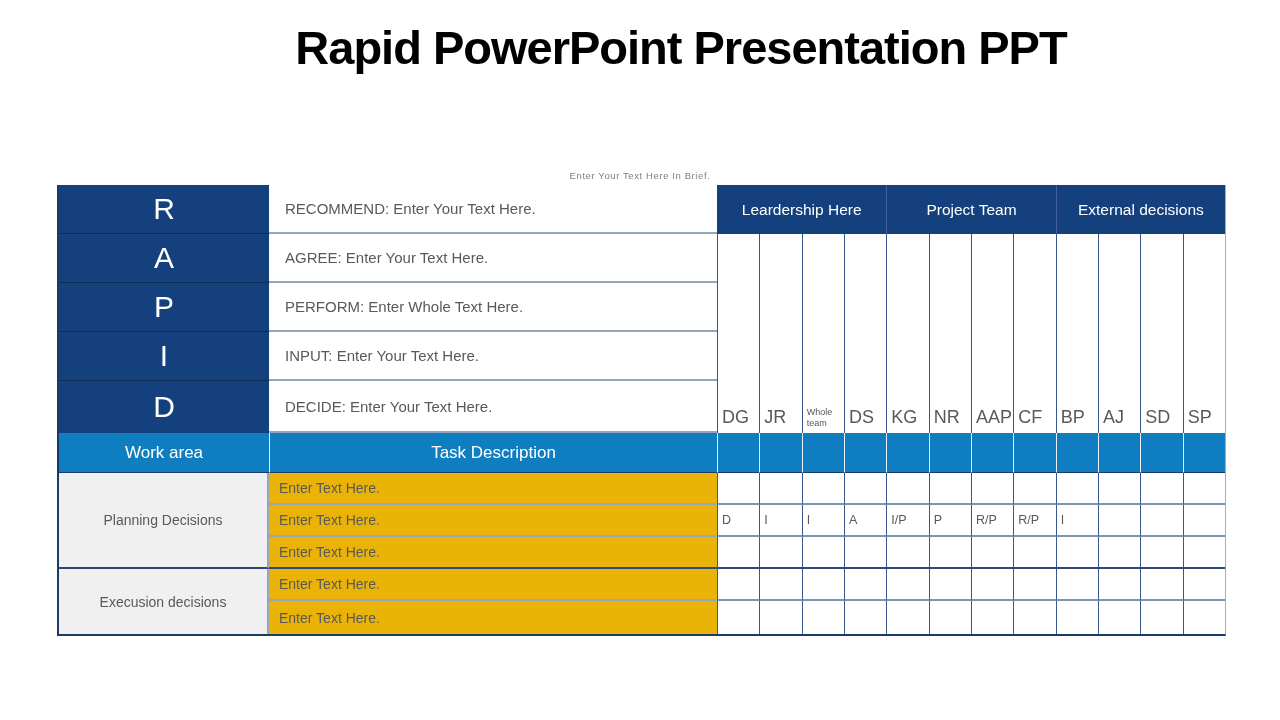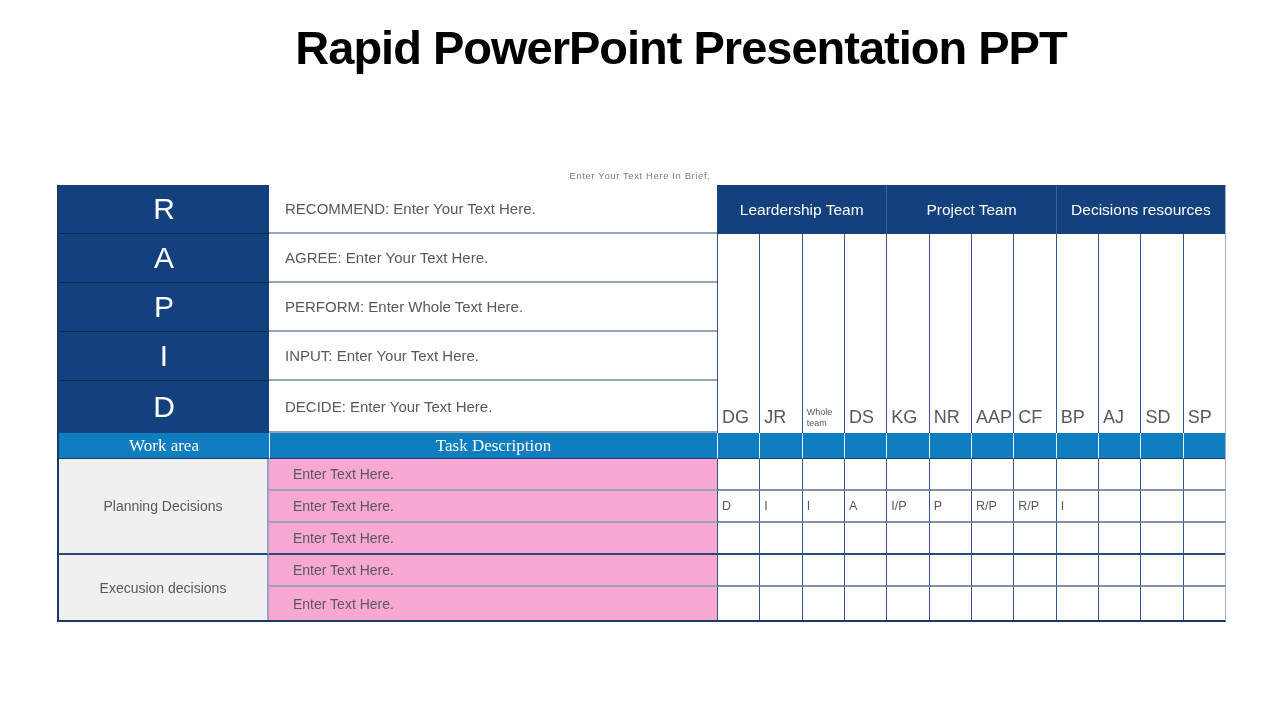--- a/index.html
+++ b/index.html
@@ -85,22 +85,22 @@
 
   .group-cell {
     background: var(--gray-cell); color: var(--text-gray);
     text-align: center; vertical-align: middle; font-size: 14px;
     border-right: 2px solid var(--grid-light);
   }
   .group-cell.group-end { border-bottom: 2px solid #2b4976; }
 
   .task-cell {
     color: var(--text-gray); font-size: 14px;
-    padding-left: 24px; vertical-align: middle;
-    background: #f9a8d4;
+    padding-left: 10px; vertical-align: middle;
+    background: #eab308;
     border-bottom: 2px solid var(--grid-light);
   }
   .task-cell.group-end { border-bottom: 2px solid #2b4976; }
   .task-cell.table-end { border-bottom: none; }
 
   .value-cell {
     color: var(--text-gray); font-size: 12.5px;
     padding-left: 4px; vertical-align: middle;
     background: #ffffff;
     border-left: 1px solid var(--grid-navy);
@@ -120,23 +120,23 @@
     <table class="rapid">
       <colgroup>
         <col class="letter-col">
         <col class="desc-col">
         <col span="12" class="code-col">
       </colgroup>
       <tbody id="rapid-tbody">
           <tr style="height: 49px;">
             <td class="letter-cell">R</td>
             <td class="desc-cell">RECOMMEND: Enter Your Text Here.</td>
-            <td class="team-header" colspan="4">Leardership Team</td>
+            <td class="team-header" colspan="4">Leardership Here</td>
             <td class="team-header sep" colspan="4">Project Team</td>
-            <td class="team-header sep" colspan="4">Decisions resources</td>
+            <td class="team-header sep" colspan="4">External decisions</td>
           </tr>
           <tr style="height: 49px;">
             <td class="letter-cell">A</td>
             <td class="desc-cell">AGREE: Enter Your Text Here.</td>
             <td class="code-cell" rowspan="4">DG</td>
             <td class="code-cell" rowspan="4">JR</td>
             <td class="code-cell small" rowspan="4">Whole team</td>
             <td class="code-cell" rowspan="4">DS</td>
             <td class="code-cell" rowspan="4">KG</td>
             <td class="code-cell" rowspan="4">NR</td>
@@ -152,21 +152,21 @@
             <td class="desc-cell">PERFORM: Enter Whole Text Here.</td>
           </tr>
           <tr style="height: 49px;">
             <td class="letter-cell">I</td>
             <td class="desc-cell">INPUT: Enter Your Text Here.</td>
           </tr>
           <tr style="height: 52px;">
             <td class="letter-cell last">D</td>
             <td class="desc-cell">DECIDE: Enter Your Text Here.</td>
           </tr>
-          <tr style="height: 26px; font-family: Liberation Serif, serif;">
+          <tr style="height: 40px;">
             <td class="work-head">Work area</td>
             <td class="work-head sep-light">Task Description</td>
             <td class="blue-cell"></td>
             <td class="blue-cell"></td>
             <td class="blue-cell"></td>
             <td class="blue-cell"></td>
             <td class="blue-cell"></td>
             <td class="blue-cell"></td>
             <td class="blue-cell"></td>
             <td class="blue-cell"></td>

